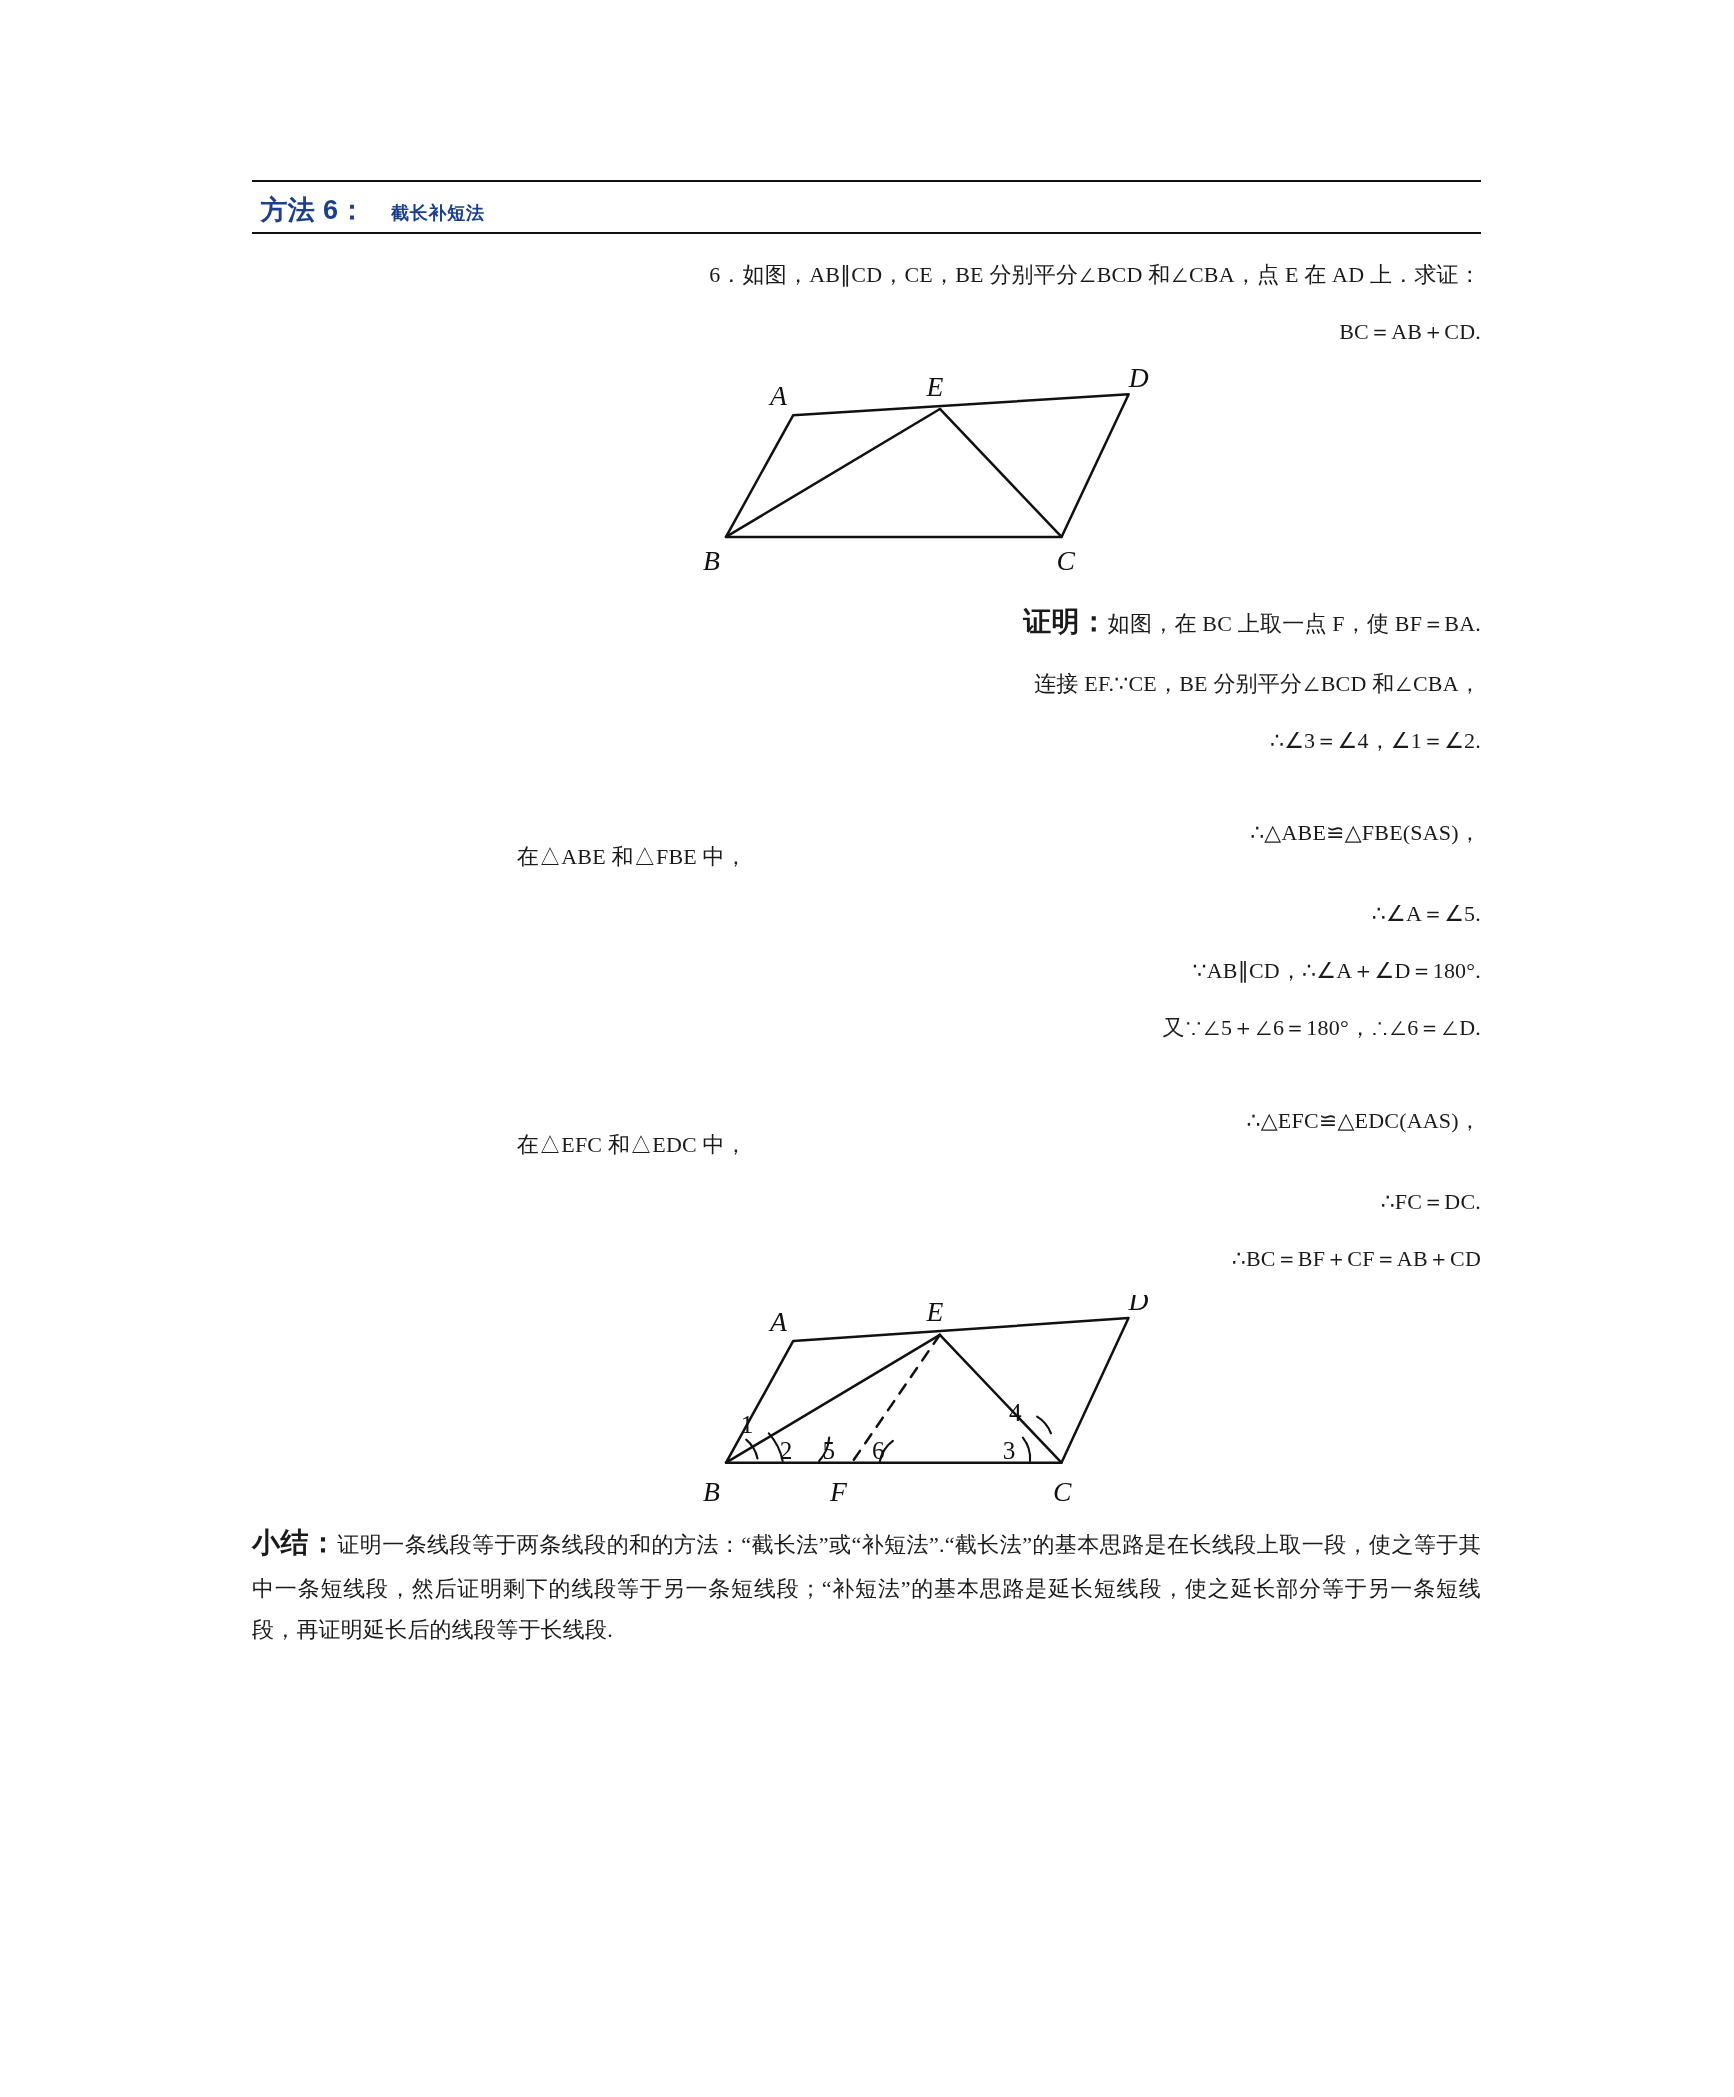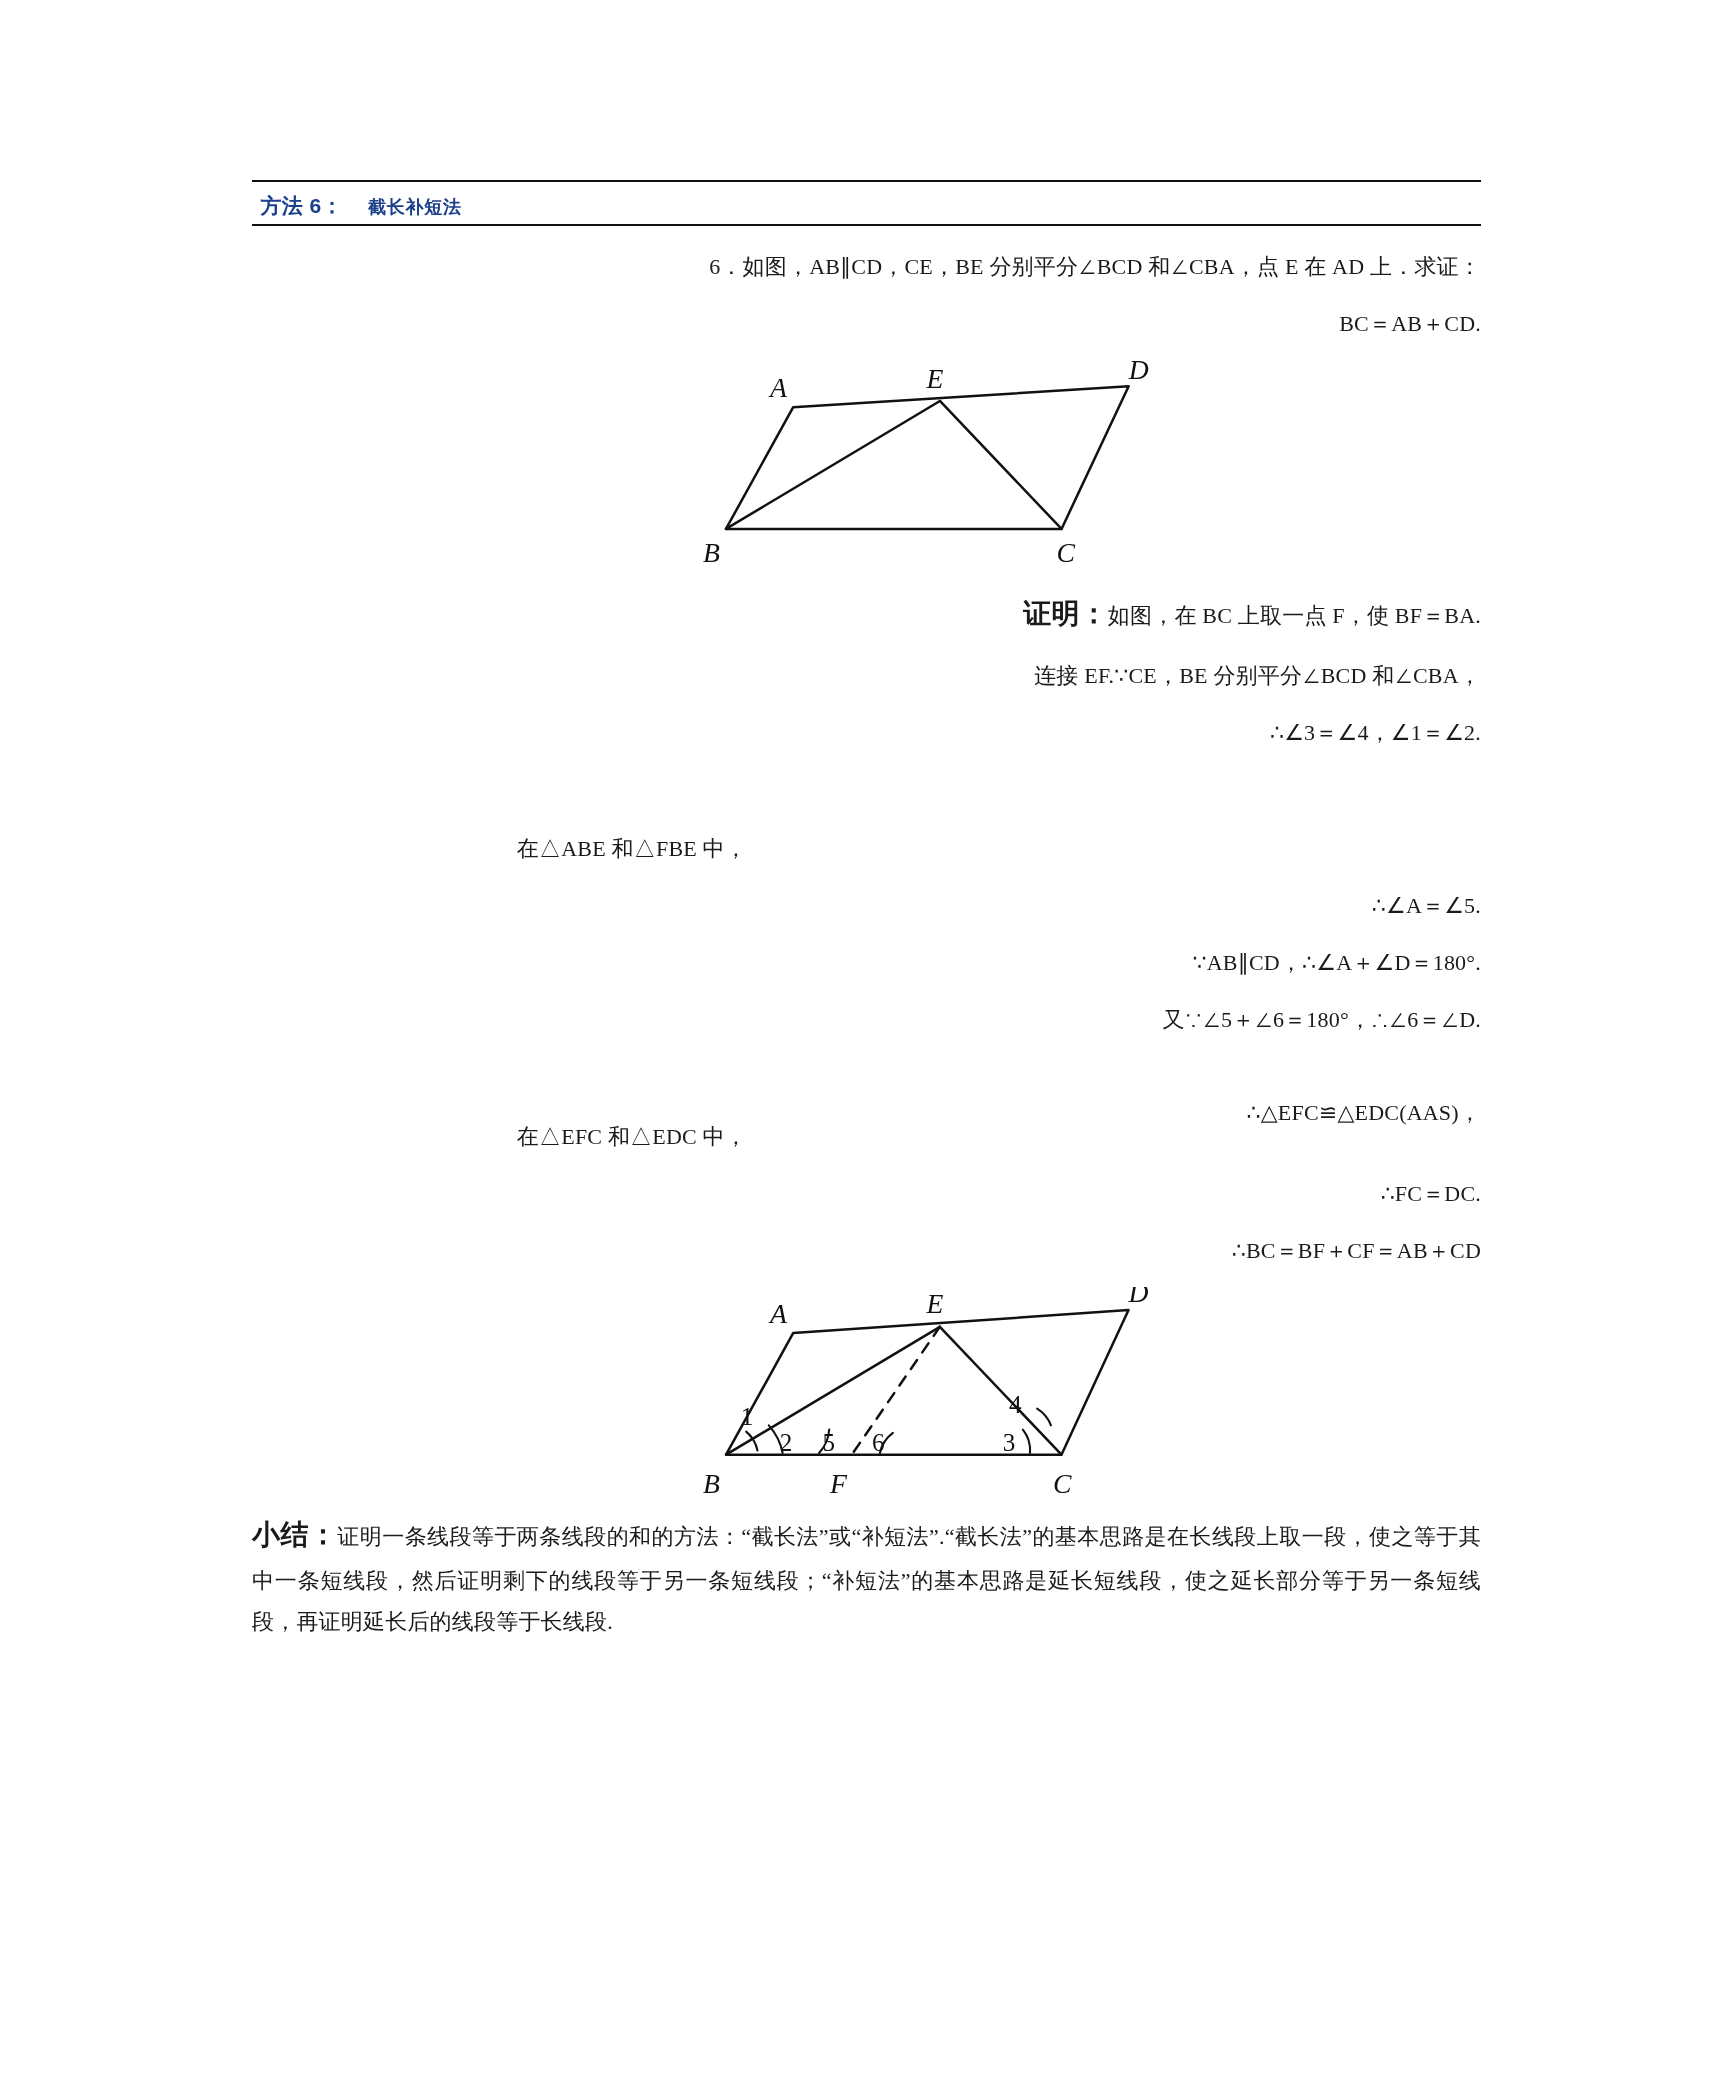--- a/index.html
+++ b/index.html
@@ -33,21 +33,21 @@
   .method-header {
     display: flex;
     align-items: baseline;
     gap: 25px;
     padding: 7.6px 0 4.2px 8.4px;
     border-bottom: 2.1px solid #111;
   }
   .method-label {
     font-family: "Liberation Sans", sans-serif;
     font-weight: bold;
-    font-size: 21px;
+    font-size: 27px;
     color: #1b3f8b;
     letter-spacing: 0.4px;
   }
   .method-title {
     font-family: "Liberation Sans", sans-serif;
     font-weight: bold;
     font-size: 18px;
     color: #1b3f8b;
     letter-spacing: 0.8px;
   }
@@ -143,20 +143,23 @@
       <span class="lead">证明：</span><span>如图，在 BC 上取一点 F，使 BF＝BA.</span>
     </div>
     <div class="para">连接 EF.∵CE，BE 分别平分∠BCD 和∠CBA，</div>
     <div class="para">∴∠3＝∠4，∠1＝∠2.</div>
 
     <div class="gap-block"></div>
 
     <div class="two-col">
       <div class="c1">
           <div class="para">在△ABE 和△FBE 中，</div>
+        </div>
+      <div class="c2">
+          <div class="para">∴△ABE≌△FBE(SAS)，</div>
         </div>
     </div>
 
     <div class="para">∴∠A＝∠5.</div>
     <div class="para">∵AB∥CD，∴∠A＋∠D＝180°.</div>
     <div class="para">又∵∠5＋∠6＝180°，∴∠6＝∠D.</div>
 
     <div class="gap-block"></div>
 
     <div class="two-col">

